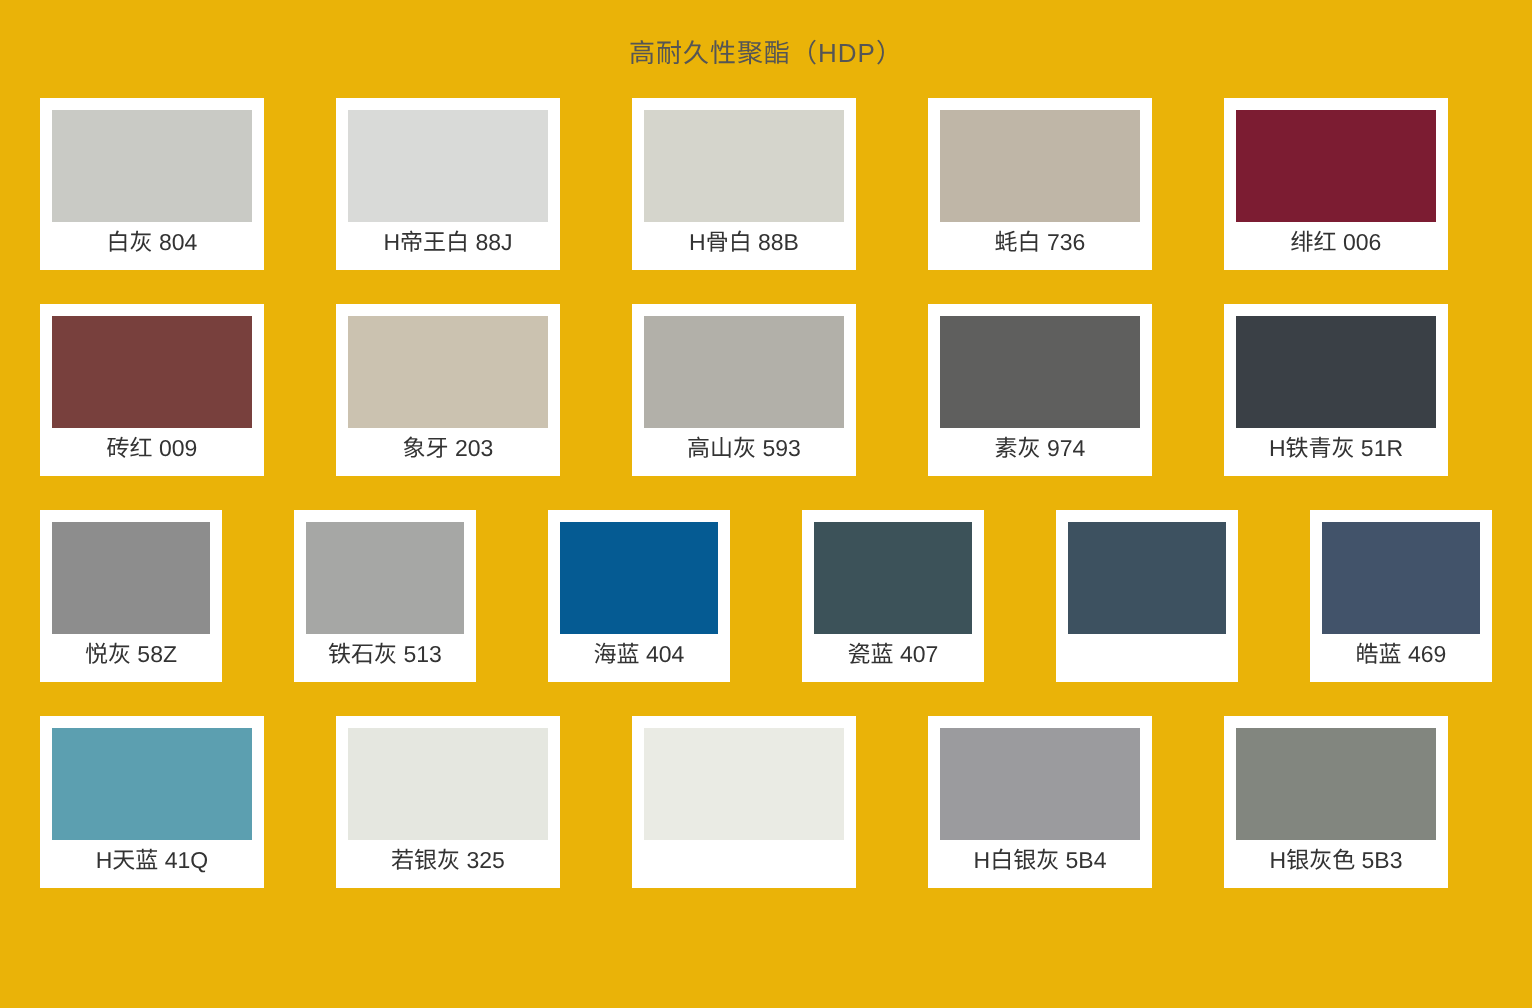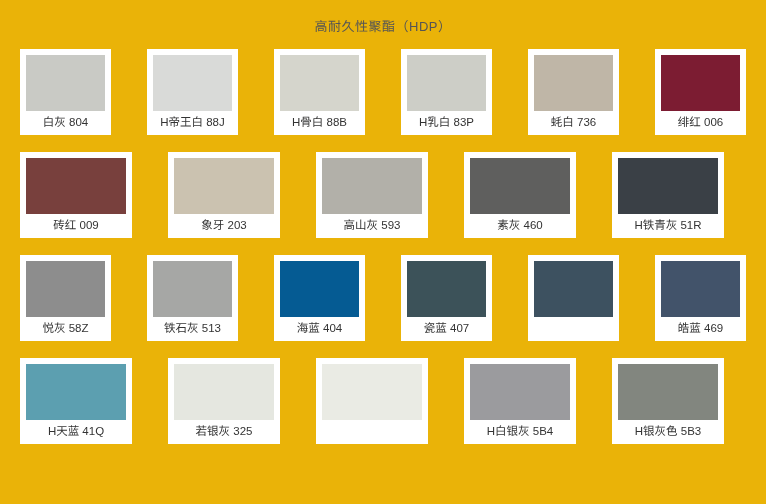--- a/index.html
+++ b/index.html
@@ -85,24 +85,20 @@
       </div>
       <div class="swatch-card">
         <div class="swatch-color" style="background-color:#d9dad8;"></div>
         <div class="swatch-label">H帝王白 88J</div>
       </div>
       <div class="swatch-card">
         <div class="swatch-color" style="background-color:#d5d5cc;"></div>
         <div class="swatch-label">H骨白 88B</div>
       </div>
       <div class="swatch-card">
-        <div class="swatch-color" style="background-color:#cdcec7;"></div>
-        <div class="swatch-label">H乳白 83P</div>
-      </div>
-      <div class="swatch-card">
         <div class="swatch-color" style="background-color:#bfb6a7;"></div>
         <div class="swatch-label">蚝白 736</div>
       </div>
       <div class="swatch-card">
         <div class="swatch-color" style="background-color:#7c1c32;"></div>
         <div class="swatch-label">绯红 006</div>
       </div>
     </div>
 
     <div class="swatch-row">
@@ -113,21 +109,21 @@
       <div class="swatch-card">
         <div class="swatch-color" style="background-color:#cbc2b0;"></div>
         <div class="swatch-label">象牙 203</div>
       </div>
       <div class="swatch-card">
         <div class="swatch-color" style="background-color:#b2b0a9;"></div>
         <div class="swatch-label">高山灰 593</div>
       </div>
       <div class="swatch-card">
         <div class="swatch-color" style="background-color:#5f5f5e;"></div>
-        <div class="swatch-label">素灰 460</div>
+        <div class="swatch-label">素灰 974</div>
       </div>
       <div class="swatch-card">
         <div class="swatch-color" style="background-color:#3a4046;"></div>
         <div class="swatch-label">H铁青灰 51R</div>
       </div>
     </div>
 
     <div class="swatch-row">
       <div class="swatch-card">
         <div class="swatch-color" style="background-color:#8d8d8d;"></div>

